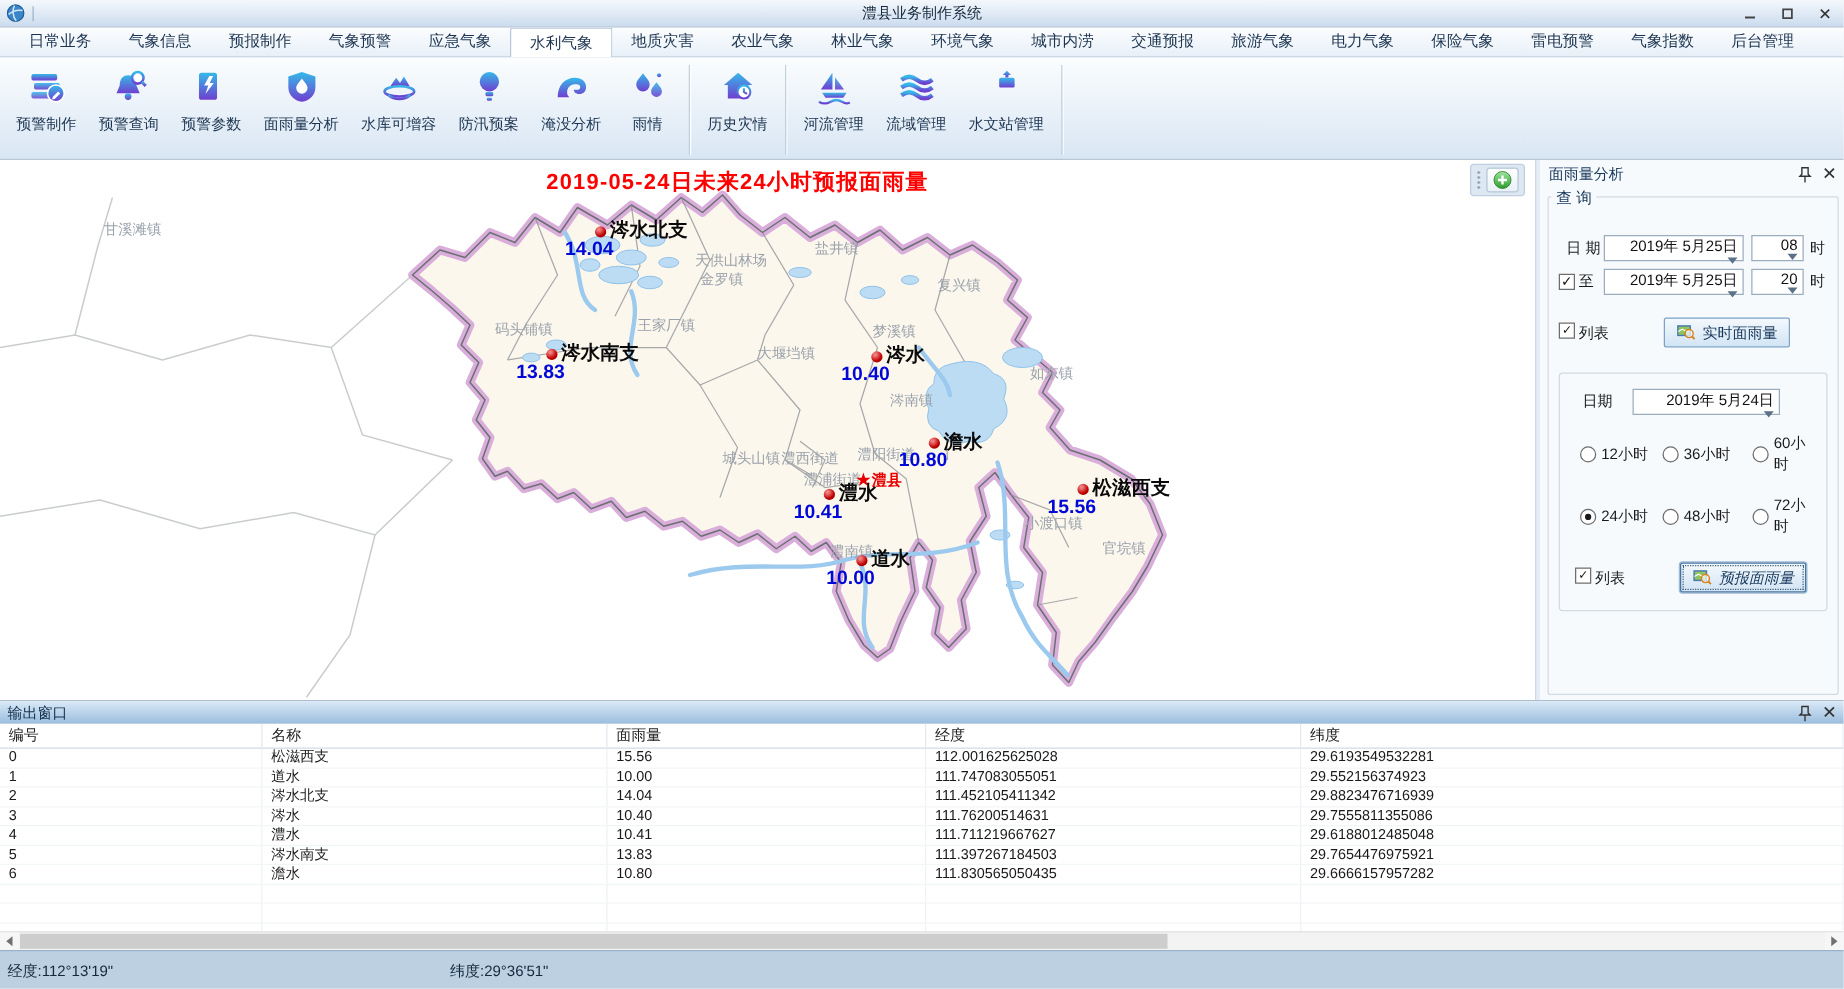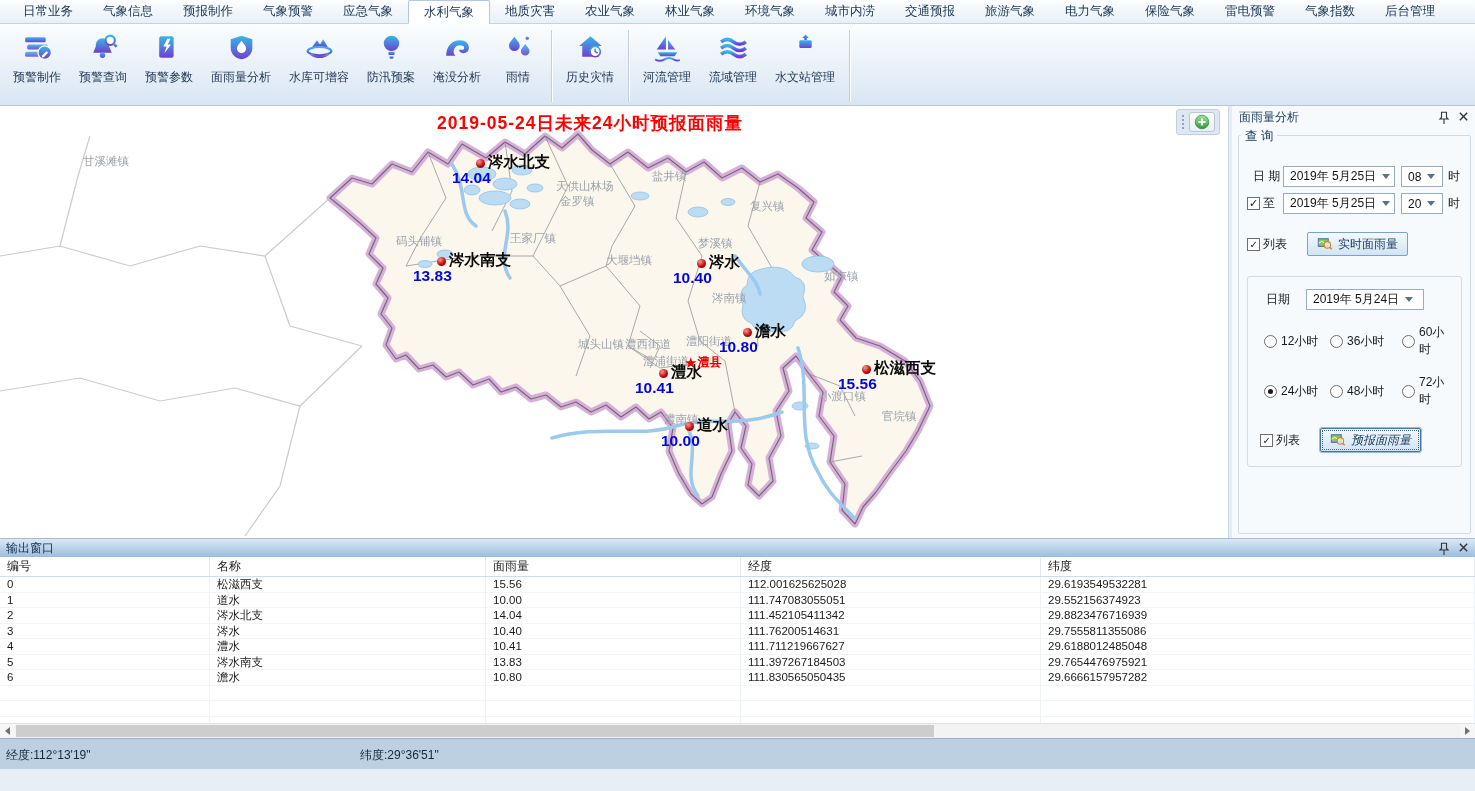--- a/index.html
+++ b/index.html
@@ -48,32 +48,32 @@
 
   
   .panel { flex:1; background:#f7fafd; display:flex; flex-direction:column; }
   .panel-header { height:20px; flex:0 0 20px; display:flex; align-items:center; padding:2px 5px 0 7px; font-size:12px; color:#15365a; }
   .ph-icons { margin-left:auto; display:flex; gap:8px; align-items:center; }
   .ph-ic { width:12px; height:13px; display:inline-flex; }
   .groupbox { margin:9px 4px 4px 6px; border:1px solid #d2dae2; border-radius:2px; flex:1; position:relative; padding-top:30px; }
   .gb-legend { position:absolute; top:-8px; left:2px; background:#f7fafd; padding:0 4px; font-size:12.5px; color:#15365a; }
   .row { display:flex; align-items:center; margin:0 8px 6px 8px; font-size:12px; color:#1a1a1a; }
   .lab { width:36px; display:flex; align-items:center; flex:0 0 36px; }
-  .select { height:21px; border:1px solid #9aadc0; background:#fff; display:flex; align-items:center; padding:0 20px 0 6px; font-size:12px; color:#111; white-space:nowrap; }
+  .select { height:21px; border:1px solid #9aadc0; background:#fff; display:flex; align-items:flex-end; padding:0 4px 0 6px; font-size:12px; color:#111; white-space:nowrap;flex-direction:column; }
   .select .dd { width:0; height:0; border-left:4px solid transparent; border-right:4px solid transparent; border-top:5px solid #5c7186; margin-left:6px; }
   .sel-date { width:112px; justify-content:space-between; }
   .sel-hour { width:42px; margin-left:6px; justify-content:space-between; }
   .unit { margin-left:5px; }
   .cb { width:13px; height:13px; border:1px solid #6e6e6e; background:#fff; display:inline-flex; align-items:center; justify-content:center; margin-right:3px; font-size:11px; color:#111; flex:0 0 13px; }
   .checked > .cb::after { content:"✓"; }
   .img-btn { height:24px; display:inline-flex; align-items:center; gap:5px; padding:0 9px; border:1px solid #7ba2c9; background:linear-gradient(#f4f9fd,#d2e4f4); font-size:12px; color:#15365a; border-radius:2px; }
   .img-btn.focused { border-color:#46739e; box-shadow:0 0 0 1px #9dbbd8; outline:1px dotted #44617e; outline-offset:-3px;font-style:italic; }
   .btn-ic { width:16px; height:14px; display:inline-flex; }
   .row-list { margin-top:18px; }
-  .row-list .cb-wrap { display:flex; align-items:center; width:60px;font-family:Liberation Mono, monospace; }
+  .row-list .cb-wrap { display:flex; align-items:flex-start; width:84px;font-family:Liberation Mono, monospace; }
   .innerbox { border:1px solid #d2dae2; border-radius:3px; margin:20px 8px 0; padding:12px 4px 12px; }
   .radio-grid { display:grid; grid-template-columns:66px 72px 1fr; row-gap:16px; margin:14px 6px 0 12px; font-size:12px; color:#1a1a1a; }
   .radio-item { display:flex; align-items:center; }
   .radio { width:13px; height:13px; border:1px solid #6e6e6e; border-radius:50%; background:#fff; display:inline-flex; align-items:center; justify-content:center; margin-right:4px; flex:0 0 13px; }
   .radio-item.checked .radio::after { content:""; width:5px; height:5px; border-radius:50%; background:#1a1a1a; }
 
   
   .output { height:185px; flex:0 0 185px; background:#fff; display:flex; flex-direction:column; border-top:1px solid #aabccd; }
   .out-header { height:18px; flex:0 0 18px; background:linear-gradient(#d9e9f7,#9bbddd); display:flex; align-items:center; padding:0 5px 0 6px; font-size:12px; color:#13304d; }
   .table { flex:1; display:flex; flex-direction:column; overflow:hidden; }
@@ -206,20 +206,46 @@
     <line x1="10" y1="2" x2="2" y2="10" stroke="#333" stroke-width="1.5"></line>
   </symbol>
   <symbol id="ic-globe" viewBox="0 0 16 16">
     <circle cx="8" cy="8" r="7" fill="#3a86c8" stroke="#1e5c96"></circle>
     <path d="M2 9c3-2.5 8-4 12-3.2M7 1.5C5 5 5.5 11 8.5 14.8" stroke="#cfe6f8" fill="none" stroke-width="1.3"></path>
   </symbol>
 </svg>
 
 <div class="app">
 
+  <div class="titlebar">
+    <span class="app-icon">
+        <svg width="15" height="15">
+          <use href="#ic-globe"></use>
+        </svg>
+      </span>
+    <span class="tb-sep"></span>
+    <span class="win-title">澧县业务制作系统</span>
+    <span class="win-controls">
+      <span class="wc">
+          <svg width="10" height="10">
+            <line x1="1" y1="8" x2="9" y2="8" stroke="#444" stroke-width="1.6"></line>
+          </svg>
+        </span>
+      <span class="wc">
+          <svg width="10" height="10">
+            <rect x="1.5" y="1.5" width="7" height="7" fill="none" stroke="#444" stroke-width="1.4"></rect>
+          </svg>
+        </span>
+      <span class="wc">
+          <svg width="10" height="10">
+            <use href="#ic-close"></use>
+          </svg>
+        </span>
+    </span>
+  </div>
 
   <div class="menubar">
 
       <div class="menu-item">
         <span>日常业务</span>
       </div>
 
       <div class="menu-item">
         <span>气象信息</span>
       </div>

